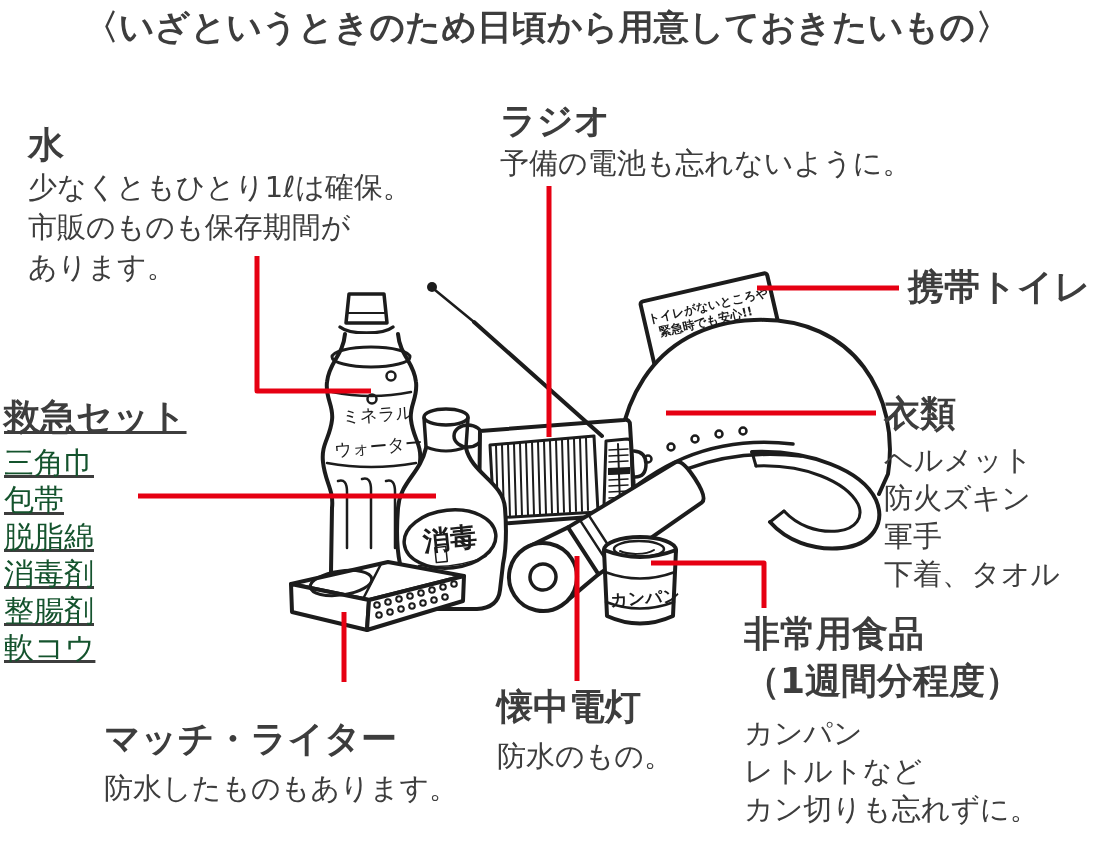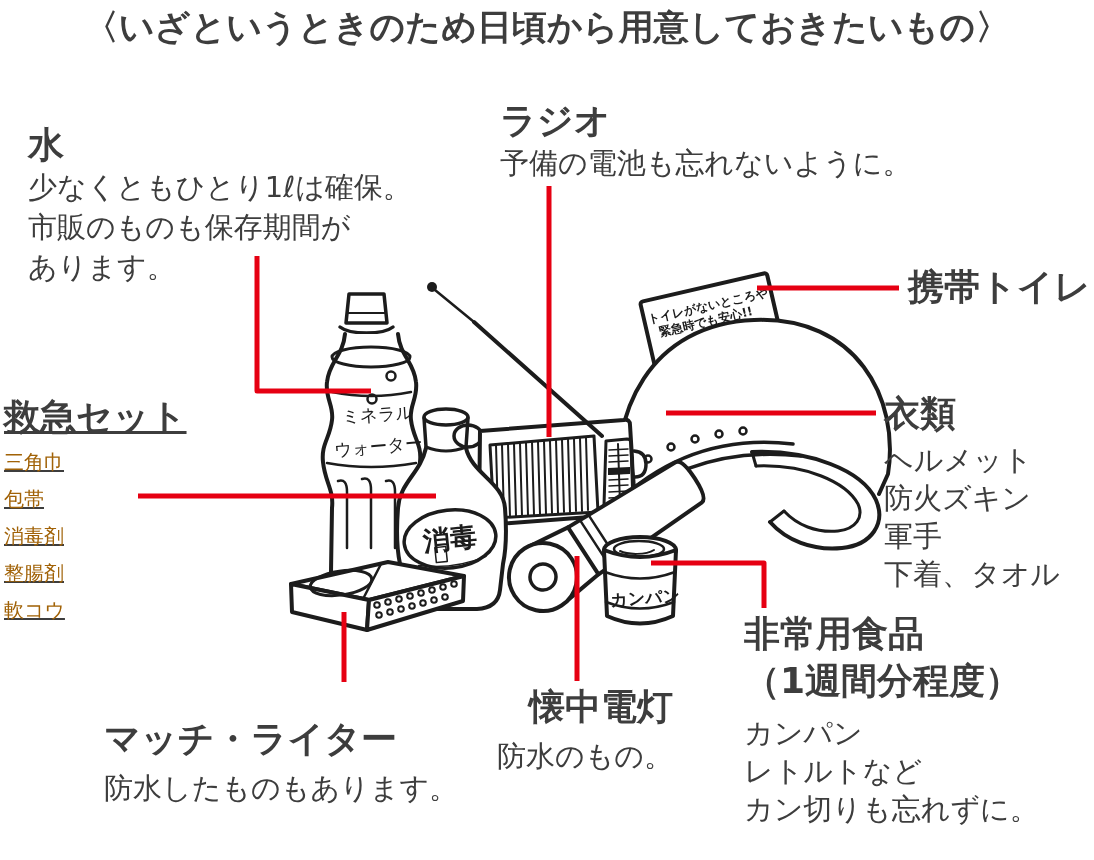--- a/index.html
+++ b/index.html
@@ -16,29 +16,29 @@
     position:absolute;left:0;top:4px;width:100%;
     text-align:center;font-size:35px;font-weight:bold;
     color:#3d3d3d;margin:0;letter-spacing:0px;white-space:nowrap;
   }
   .block{position:absolute;white-space:nowrap;}
   .h{font-size:36px;font-weight:bold;line-height:45px;color:#3d3d3d;}
   .h2{font-size:36px;font-weight:bold;line-height:47px;color:#3d3d3d;}
   .t{font-size:29px;line-height:40px;color:#3d3d3d;}
   .note{font-size:29px;line-height:38px;color:#3d3d3d;margin-top:8px;}
   .list{margin-top:5px;}
-  .li{font-size:20px;line-height:37px;color:#a16207;}
+  .li{font-size:30px;line-height:37px;color:#14532d;}
   .li-sm{font-size:29px;line-height:38px;color:#3d3d3d;}
   .b-water{left:28px;top:122px;}
   .b-radio{left:500px;top:98px;}
   .b-toilet{left:908px;top:264px;}
   .b-firstaid{left:4px;top:394px;text-decoration:underline;}
   .b-clothing{left:884px;top:391px;}
   .b-matches{left:104px;top:716px;}
-  .b-flashlight{left:497px;top:684px;text-align:right;}
+  .b-flashlight{left:497px;top:684px;}
   .b-food{left:744px;top:610px;}
   .b-food .list{margin-top:10px;}
   svg text{font-family:"DejaVu Sans","Liberation Sans",sans-serif;fill:#1c1c1c;}
 </style>
 </head>
 <body>
 
 <div class="canvas">
 
   <svg width="1094" height="860" viewBox="0 0 1094 860">
@@ -190,20 +190,21 @@
 
   <div class="block b-toilet">
     <div class="h">携帯トイレ</div>
   </div>
 
   <div class="block b-firstaid">
     <div class="h">救急セット</div>
     <div class="list">
       <div class="li">三角巾</div>
       <div class="li">包帯</div>
+      <div class="li">脱脂綿</div>
       <div class="li">消毒剤</div>
       <div class="li">整腸剤</div>
       <div class="li">軟コウ</div>
     </div>
   </div>
 
   <div class="block b-clothing">
     <div class="h">衣類</div>
     <div class="list">
       <div class="li-sm">ヘルメット</div>

